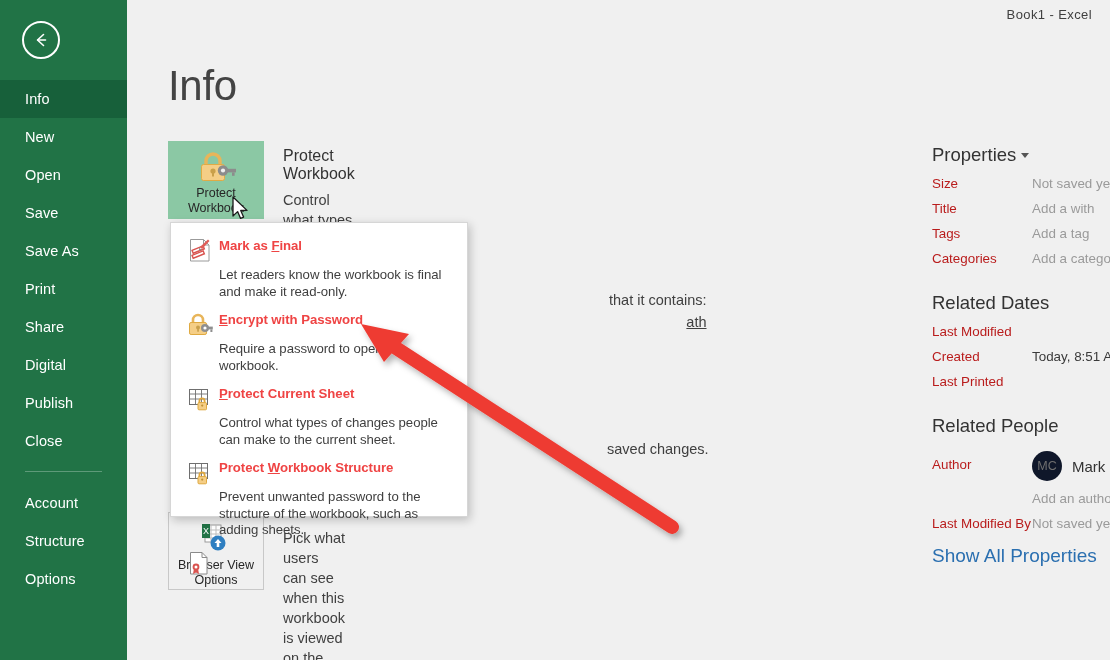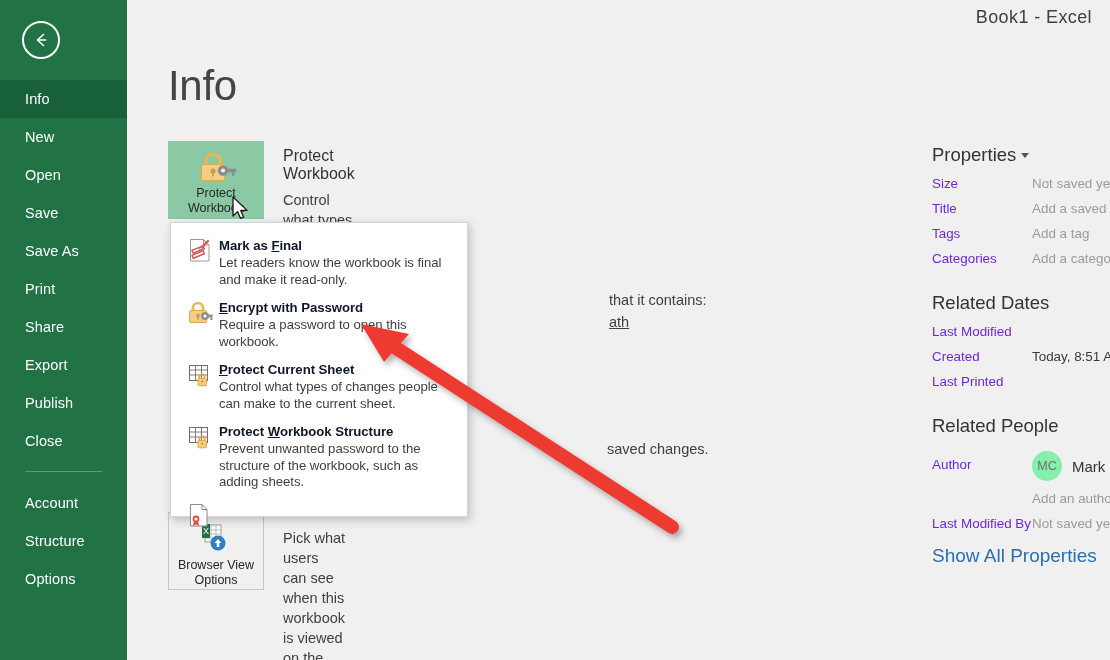--- a/index.html
+++ b/index.html
@@ -46,21 +46,21 @@
 
   
   .content {
     position: absolute; left: 127px; top: 0;
     width: 983px; height: 660px;
     background: #f0f0f0;
   }
 
   .titlebar {
     position: absolute; right: 18px; top: 7px;
-    font-size: 18px;
+    font-size: 13px;
     color: #3f3f3f;
     letter-spacing: .4px;
   }
 
   .page-title {
     position: absolute; left: 41px; top: 62px;
     font-size: 42px;
     font-weight: 400;
     color: #444444;
     letter-spacing: -0.3px;
@@ -108,31 +108,31 @@
   .caret-dn {
     width: 0; height: 0;
     border-left: 4px solid transparent;
     border-right: 4px solid transparent;
     border-top: 5px solid #555;
     position: relative; top: -3px;
   }
   .prop-row {
     display: flex; margin-top: 10px; font-size: 13.4px;
   }
-  .prop-key { width: 100px; color: #6d28d9; flex: none; }
+  .prop-key { width: 100px; color: #b91c1c; flex: none; }
   .prop-val { color: #3a3a3a; }
   .prop-val.hint { color: #9a9a9a; }
   .sec-h {
     font-size: 18.5px; color: #333333; font-weight: 400;
     margin-top: 26px;
   }
   .author-block { display: flex; align-items: center; margin-top: 4px; }
   .avatar {
     width: 30px; height: 30px; border-radius: 50%;
-    background: #86efac; color: #6f6f6f;
+    background: #0f172a; color: #6f6f6f;
     font-size: 12.5px;
     display: flex; align-items: center; justify-content: center;
     flex: none;
   }
   .author-name { margin-left: 10px; font-size: 15px; color: #333; }
   .link {
     color: #2a6fb0; font-size: 19px; margin-top: 14px;
     cursor: pointer; display: inline-block;
   }
 
@@ -151,27 +151,27 @@
     padding: 5px 10px 5px 12px;
     cursor: pointer;
   }
   .mi-icon {
     width: 34px; flex: none;
     display: flex; align-items: flex-start; justify-content: center;
     padding-top: 2px;
   }
   .mi-body { padding-left: 2px; }
   .mi-title {
-    font-size: 13.2px; font-weight: bold; color: #0f172a;
+    font-size: 13.2px; font-weight: bold; color: #ef4444;
     letter-spacing: -0.05px;
   }
   .mi-title u { text-decoration: underline; }
   .mi-desc {
     font-size: 13.2px; color: #3f3f3f; line-height: 16.5px;
-    margin-top: 1px; letter-spacing: -0.05px;
+    margin-top: 13px; letter-spacing: -0.05px;
   }
 
   
   .annot { position: absolute; left: 0; top: 0; width: 1110px; height: 660px; pointer-events: none; }
 
   
   .cursor { position: absolute; left: 231px; top: 196px; }
 </style>
 </head>
 <body>
@@ -204,21 +204,21 @@
       <div class="nav-item">
           <span>Save As</span>
         </div>
       <div class="nav-item">
           <span>Print</span>
         </div>
       <div class="nav-item">
           <span>Share</span>
         </div>
       <div class="nav-item">
-          <span>Export</span>
+          <span>Digital</span>
         </div>
       <div class="nav-item">
           <span>Publish</span>
         </div>
       <div class="nav-item">
           <span>Close</span>
         </div>
 
       <div class="nav-divider"></div>
 
@@ -258,21 +258,21 @@
           <span>Protect</span><br>
           <span>Workbook</span>
         </div>
       </div>
       <div class="row-text" style="top:6px;">
         <div class="row-head">Protect Workbook</div>
         <div class="row-desc">Control what types of changes people can make to this workbook.</div>
       </div>
     </div>
 
-    <div class="info-row" style="top:283px; left:482px;">
+    <div class="info-row" style="top:283px; left:482px;text-align:right;">
       <div class="row-desc" style="position:static;">that it contains:</div>
       <div class="row-desc" style="position:static; margin-top:2px;text-decoration:underline;">ath</div>
     </div>
 
     <div class="info-row" style="top:432px; left:480px;">
       <div class="row-desc" style="position:static;">saved changes.</div>
     </div>
 
     <div class="info-row" style="top:512px;">
       <div class="big-btn btn-plain">
@@ -305,21 +305,21 @@
         <span>Properties</span>
         <span class="caret-dn"></span>
       </div>
 
       <div class="prop-row">
         <span class="prop-key">Size</span>
         <span class="prop-val hint">Not saved yet</span>
       </div>
       <div class="prop-row">
         <span class="prop-key">Title</span>
-        <span class="prop-val hint">Add a saved</span>
+        <span class="prop-val hint">Add a with</span>
       </div>
       <div class="prop-row">
         <span class="prop-key">Tags</span>
         <span class="prop-val hint">Add a tag</span>
       </div>
       <div class="prop-row">
         <span class="prop-key">Categories</span>
         <span class="prop-val hint">Add a category</span>
       </div>
 

